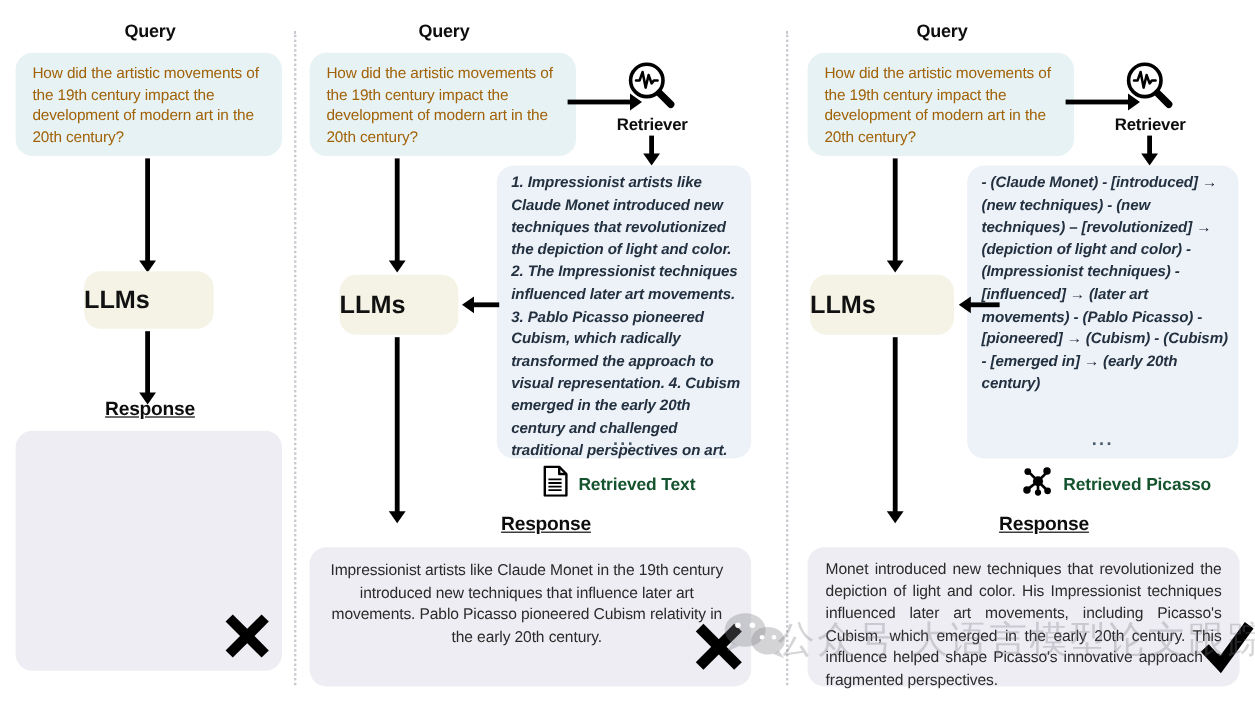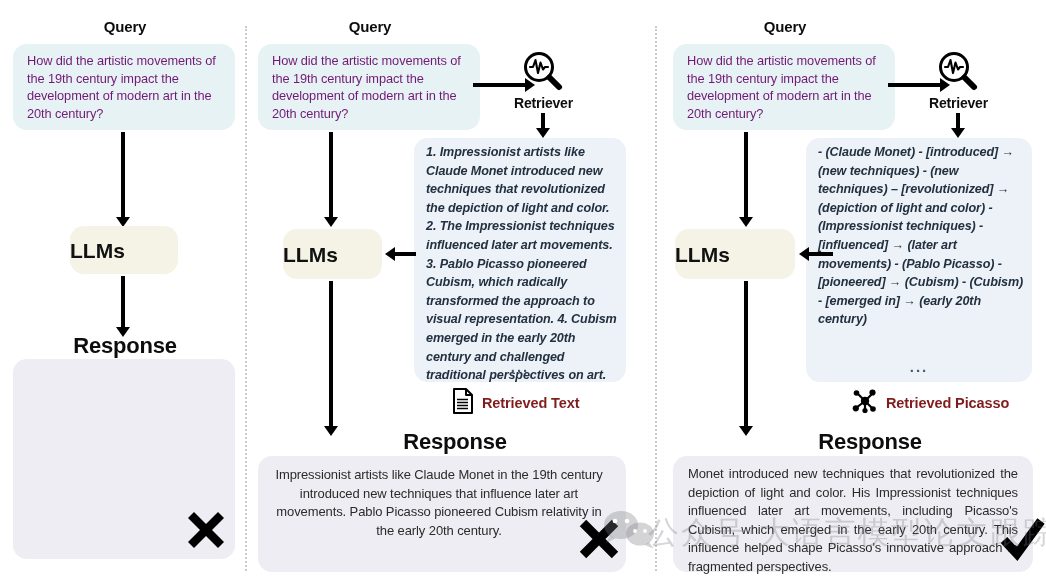--- a/index.html
+++ b/index.html
@@ -29,21 +29,21 @@
     border-radius: 14px;
   }
   .query-box  { background: #e7f2f4; }
   .llm-box    { background: #f4f3e6; }
   .resp-box   { background: #eeedf3; }
   .ctx-box    { background: #edf1f8; }
 
   .box-text {
     position: absolute;
     box-sizing: border-box;
-    color: #701a75;
+    color: #a16207;
     white-space: pre-wrap;
   }
 
   .qtext {
     font-size: 12.8px;
     line-height: 17.5px;
     letter-spacing: -0.1px;
   }
   .ctxtext {
     font-size: 12.6px;
@@ -71,21 +71,21 @@
 
   
   .heading {
     position: absolute;
     font-weight: bold;
     color: #0d0d0d;
     text-align: center;
     letter-spacing: -0.2px;
   }
   .h-query    { font-size: 15px; }
-  .h-response { font-size: 22px; }
+  .h-response { font-size: 16px; text-decoration: underline; }
   .h-retriever{ font-size: 14px; }
 
   
   .arrow-v {
     position: absolute;
     background: #000;
     width: 4px;
   }
   .arrow-v::after {
     content: "";
@@ -132,21 +132,21 @@
   .icon { position: absolute; }
   .label-row {
     position: absolute;
     display: flex;
     align-items: center;
     gap: 8px;
   }
   .label-row .cap {
     font-weight: bold;
     font-size: 14.5px;
-    color: #7f1d1d;
+    color: #14532d;
     letter-spacing: -0.1px;
   }
 
   
   .mark { position: absolute; }
 
   
   .watermark {
     position: absolute;
     pointer-events: none;

